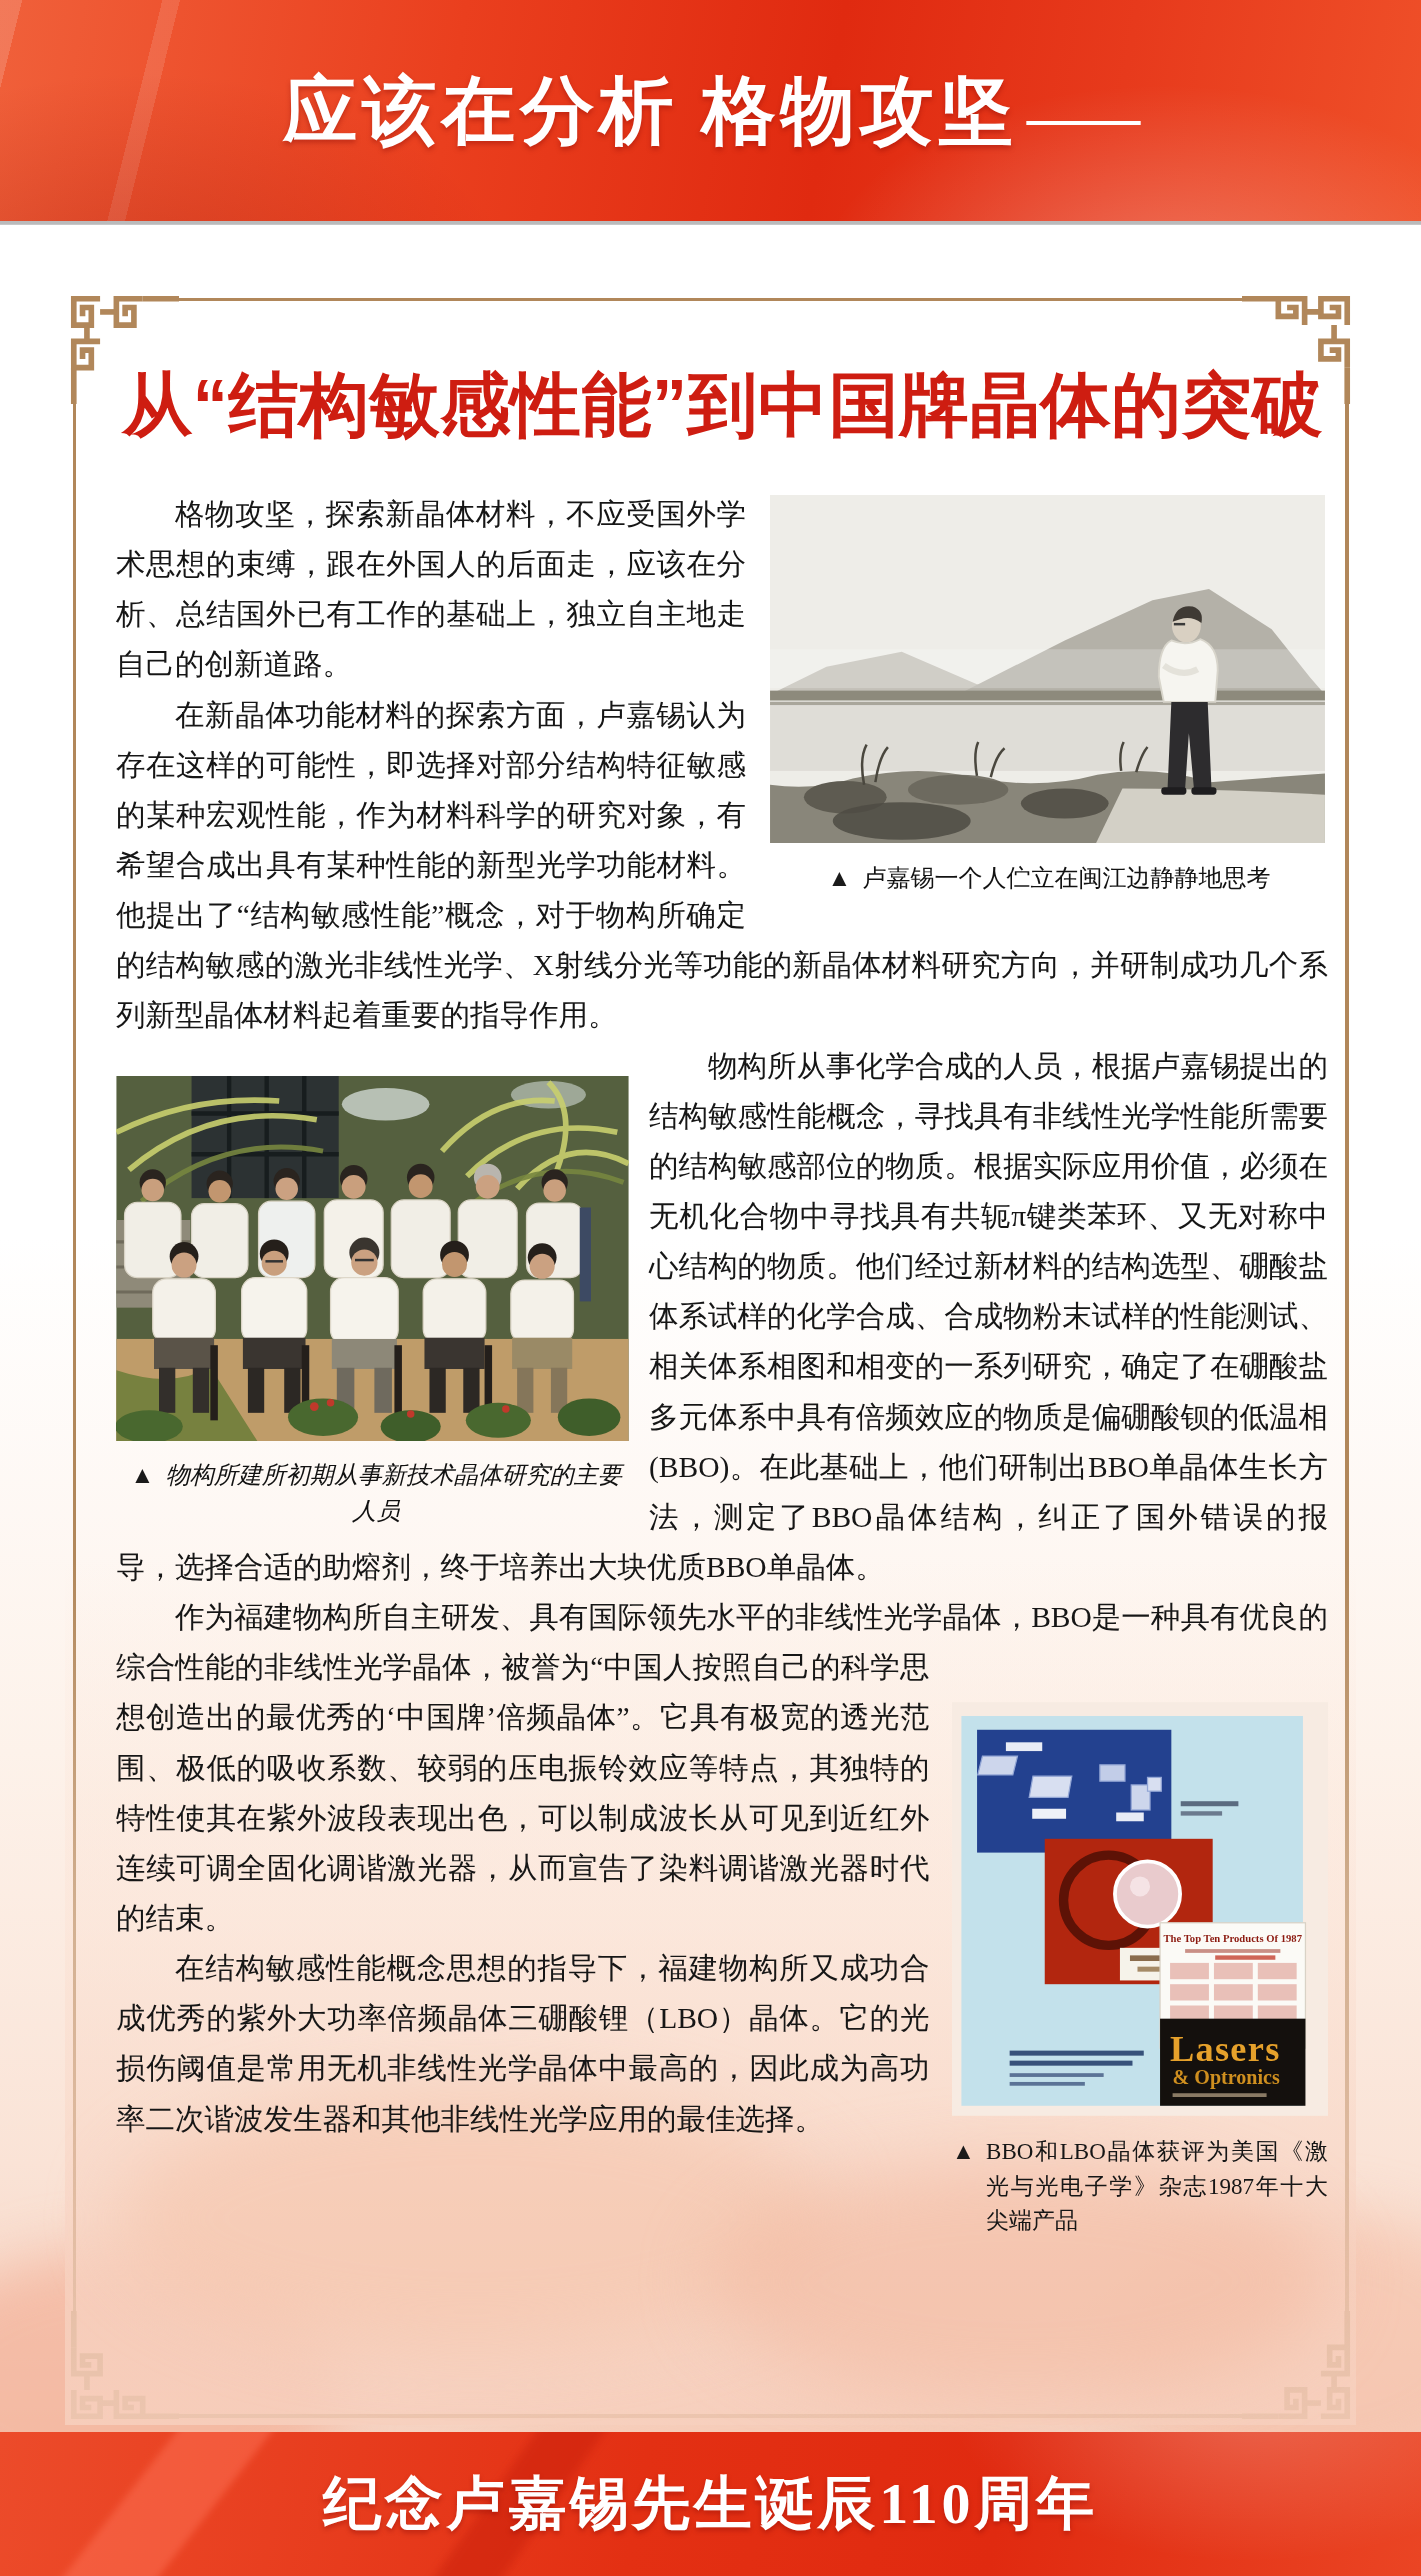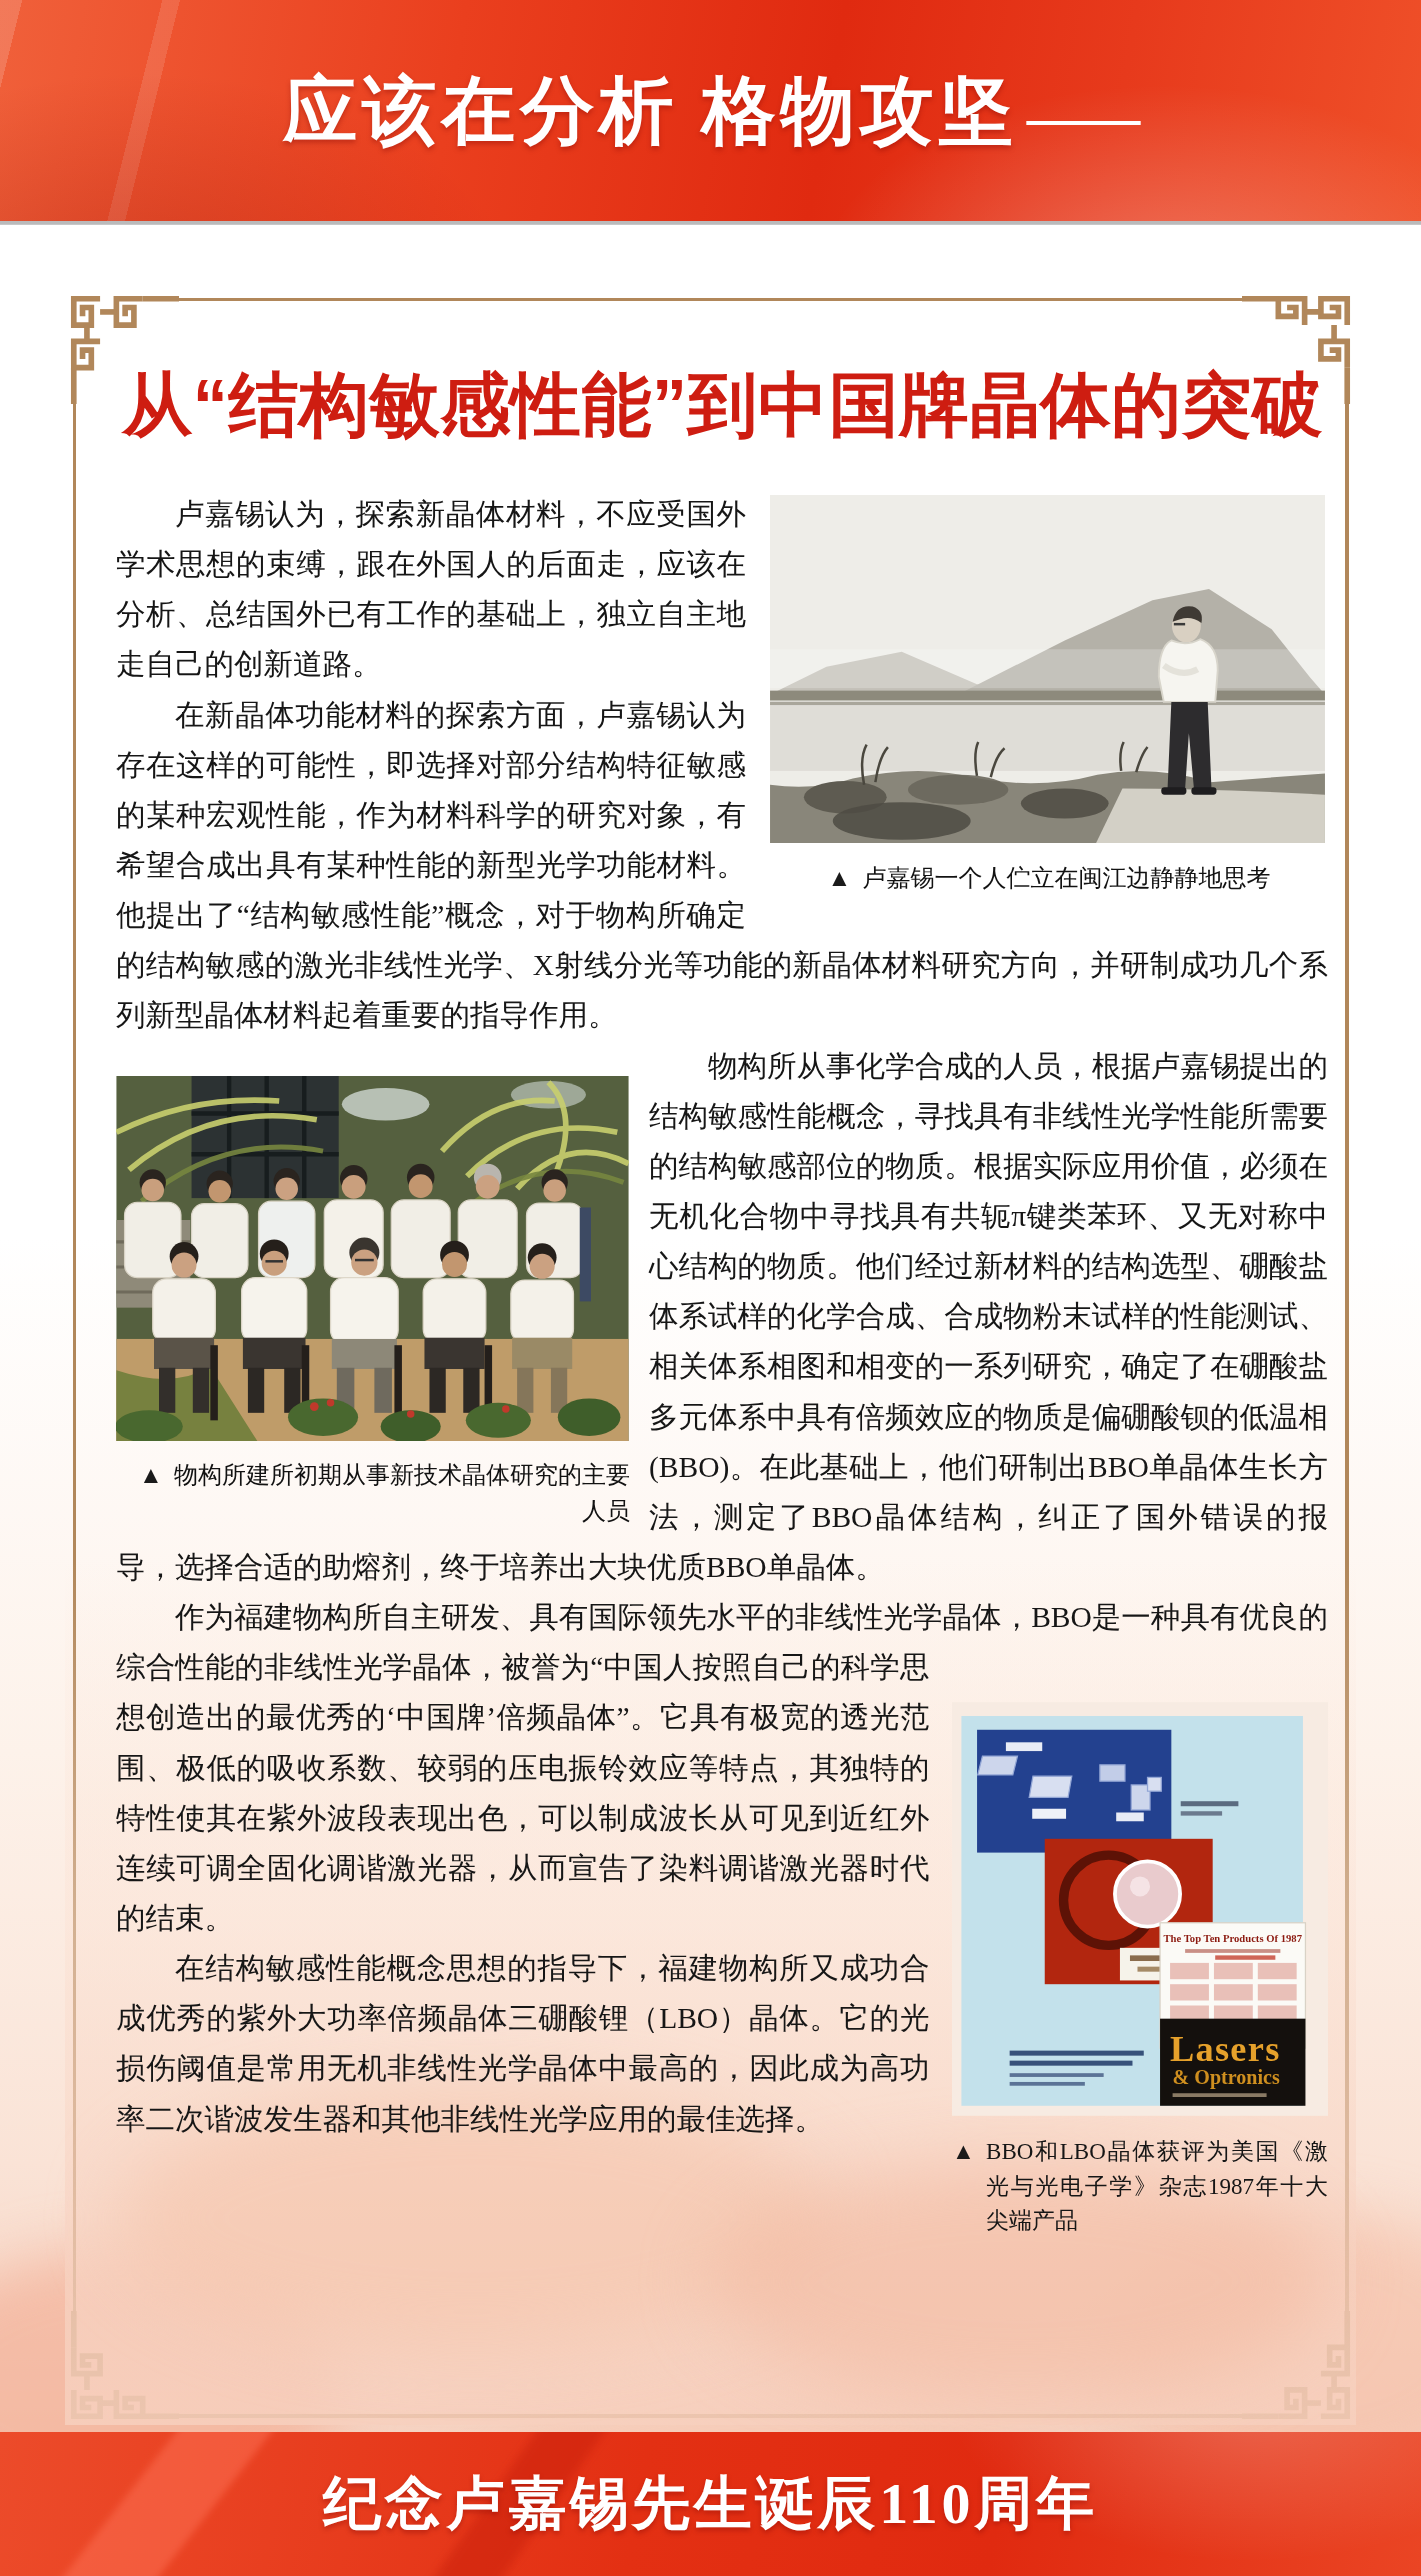--- a/index.html
+++ b/index.html
@@ -57,21 +57,21 @@
   .p4{text-indent:2em;}
 
   figure{margin:0;}
   .fig{position:relative;}
   .fig1{float:right;width:558px;margin:6.3px 0 11.3px 24px;}
   .fig2{float:left;width:514px;margin:35px 19px 8.8px 0;}
   .fig3{float:right;width:376px;margin:60px 0 10px 22.6px;}
   .fig svg{display:block;}
   figcaption{font-size:24px;line-height:1.5;color:#121212;margin-top:16.3px;}
   .fig1 figcaption{text-align:center;}
-  .fig2 figcaption{text-align:right;padding-left:6.3px;}
+  .fig2 figcaption{text-align:center;padding-left:6.3px;font-style:italic;}
   .cap-marker{color:#1a1a1a;margin-right:11.3px;flex:0 0 auto;}
   .cap-text3{flex:1;}
   .clear{clear:both;}
 
   
   .footer{position:absolute;left:0;bottom:0;width:1421px;height:144px;overflow:hidden;
     background:
       radial-gradient(ellipse 501px 263px at 88% -20%, rgba(255,255,255,.22), rgba(255,255,255,0) 60%),
       linear-gradient(100deg,#ec4b2a 0%,#e33013 45%,#e02a10 70%,#ea4524 100%);
     display:flex;align-items:center;justify-content:center;}
@@ -185,21 +185,21 @@
             <path d="M28 64 Q8 74 8 122 L16 162 L98 162 L102 112 Q102 72 74 62 Q52 74 28 64 Z" fill="#f6f5f0" stroke="#d8d5cb" stroke-width="3"></path>
             <path d="M16 104 Q44 124 70 110" stroke="#e4e2da" stroke-width="10" fill="none"></path>
             <path d="M28 162 L22 300 L50 300 L56 212 L64 300 L92 300 L86 162 Z" fill="#2d2c2e"></path>
             <rect x="12" y="298" width="40" height="12" rx="5" fill="#1e1d1f"></rect>
             <rect x="60" y="298" width="40" height="12" rx="5" fill="#1e1d1f"></rect>
           </g>
         </svg>
         <figcaption><span class="cap-marker">▲</span><span>卢嘉锡一个人伫立在闽江边静静地思考</span></figcaption>
       </figure>
 
-      <p>卢嘉锡认为，探索新晶体材料，不应受国外学术思想的束缚，跟在外国人的后面走，应该在分析、总结国外已有工作的基础上，独立自主地走自己的创新道路。</p>
+      <p>格物攻坚，探索新晶体材料，不应受国外学术思想的束缚，跟在外国人的后面走，应该在分析、总结国外已有工作的基础上，独立自主地走自己的创新道路。</p>
       <p>在新晶体功能材料的探索方面，卢嘉锡认为存在这样的可能性，即选择对部分结构特征敏感的某种宏观性能，作为材料科学的研究对象，有希望合成出具有某种性能的新型光学功能材料。他提出了“结构敏感性能”概念，对于物构所确定的结构敏感的激光非线性光学、X射线分光等功能的新晶体材料研究方向，并研制成功几个系列新型晶体材料起着重要的指导作用。</p>
 
       <figure class="fig fig2">
         <svg viewBox="0 0 818 583" width="513" height="365">
           <rect width="818" height="583" fill="#55603f"></rect>
           <rect x="120" y="0" width="235" height="195" fill="#2c3233"></rect>
           <g stroke="#171d1e" stroke-width="7">
             <line x1="180" y1="0" x2="180" y2="195"></line>
               <line x1="240" y1="0" x2="240" y2="195"></line>
               <line x1="300" y1="0" x2="300" y2="195"></line>

